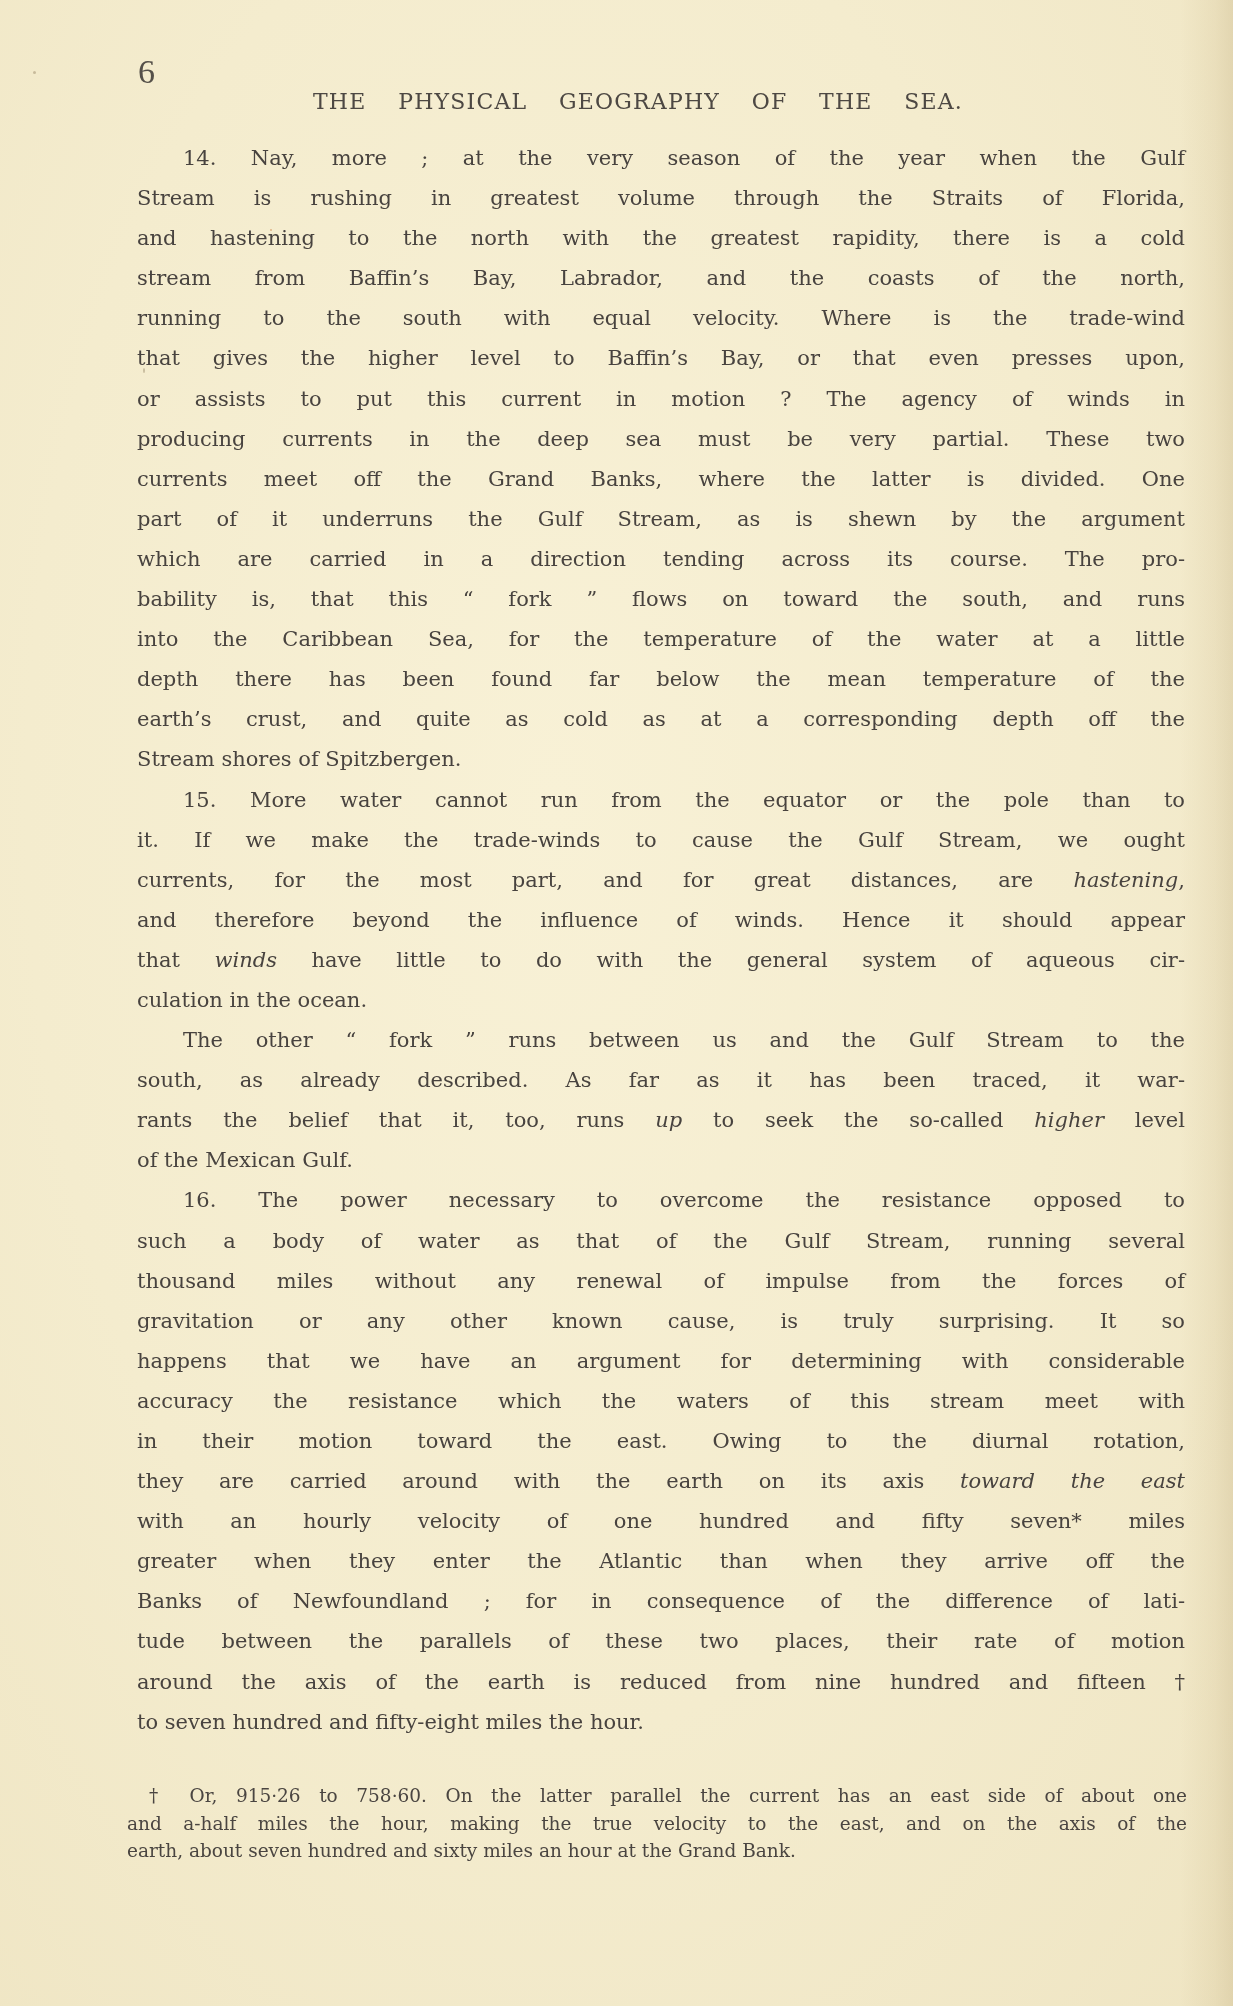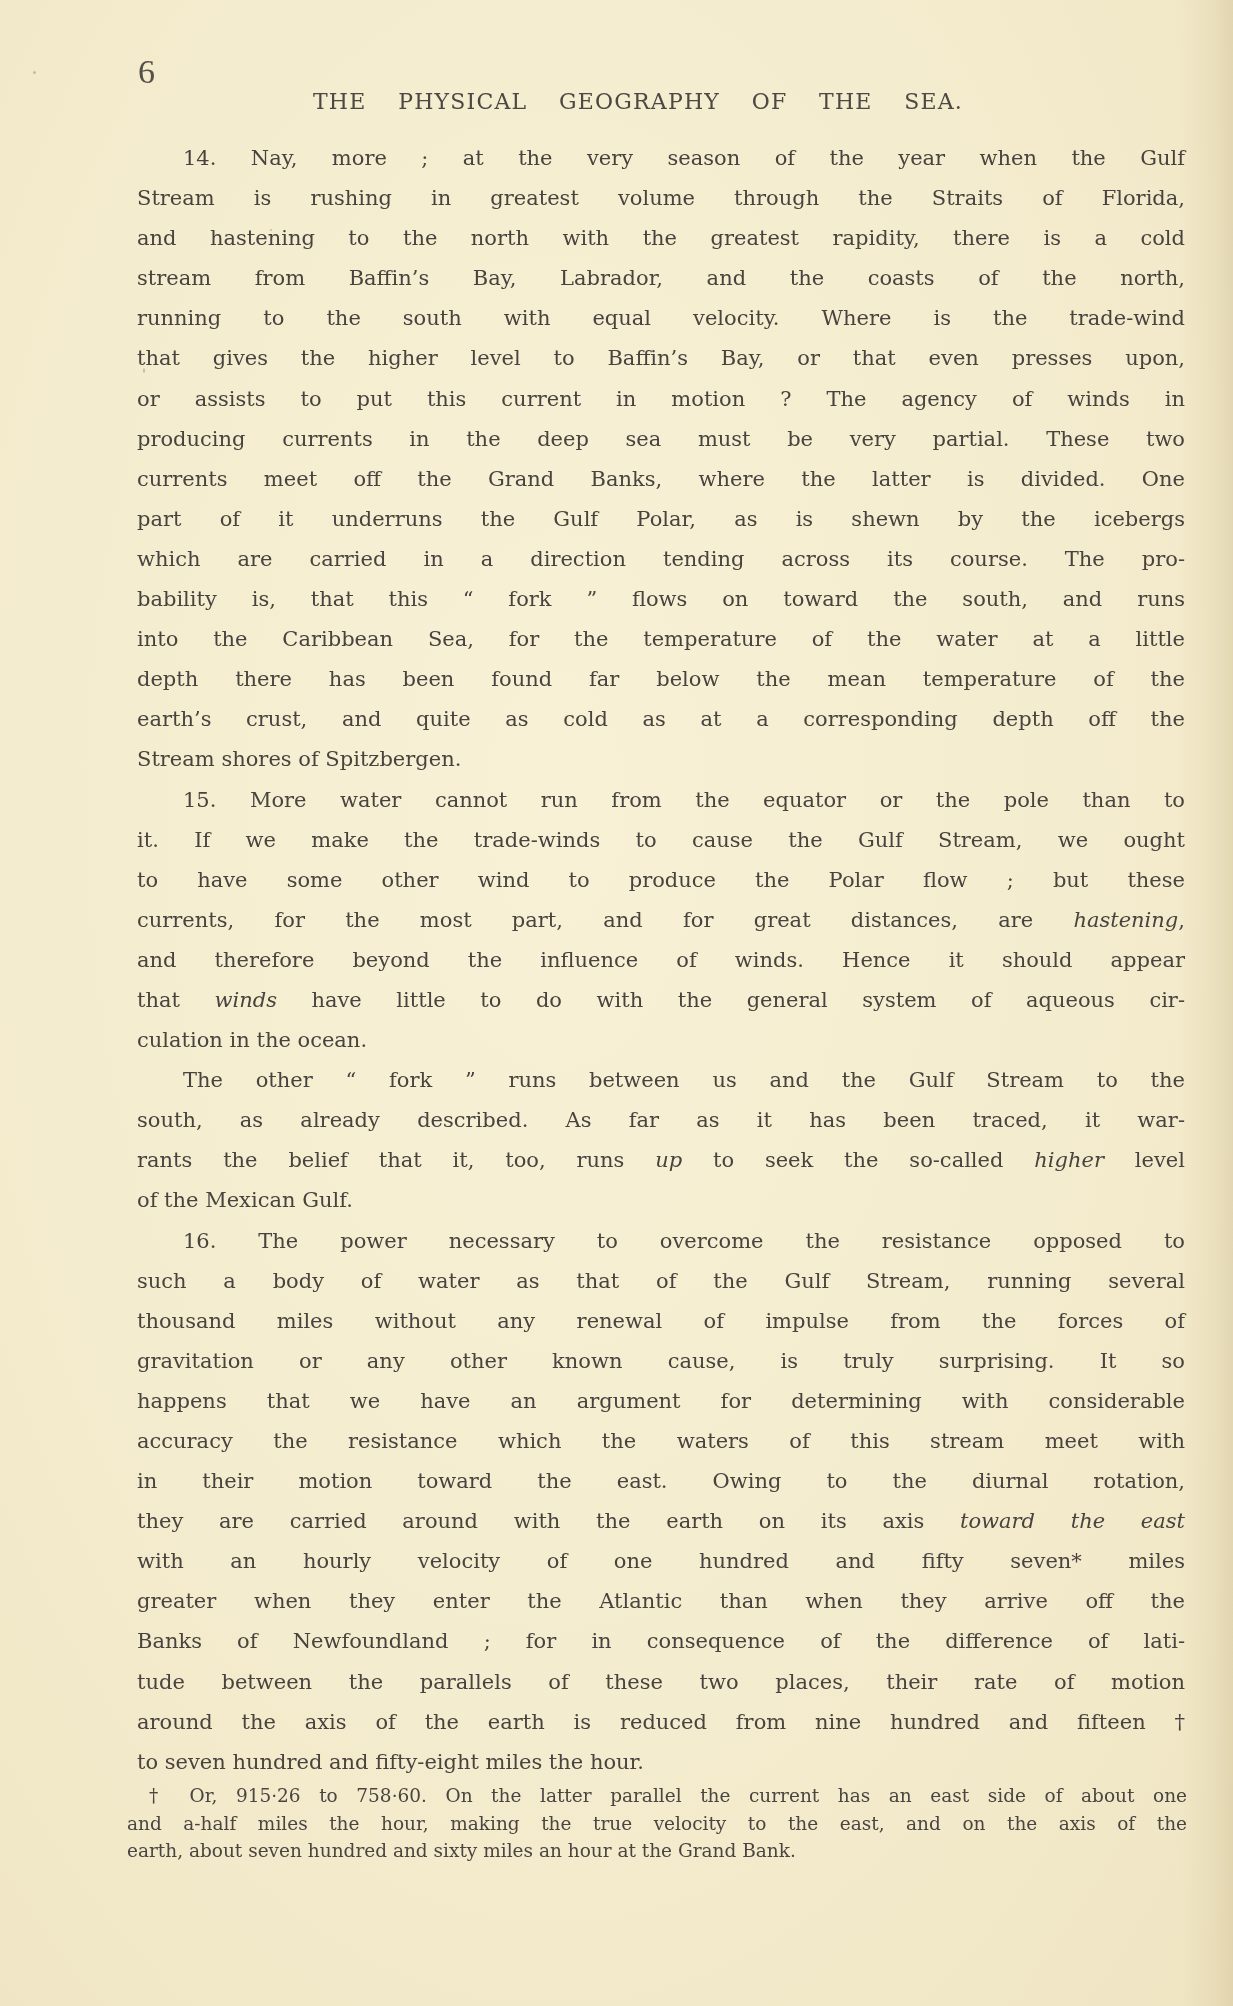--- a/index.html
+++ b/index.html
@@ -110,30 +110,29 @@
   <div class="body-text" id="body-text">
       <span class="line indent"><span>14. Nay, more ; at the very season of the year when the Gulf</span></span>
       <span class="line"><span>Stream is rushing in greatest volume through the Straits of Florida,</span></span>
       <span class="line"><span>and hastening to the north with the greatest rapidity, there is a cold</span></span>
       <span class="line"><span>stream from Baffin’s Bay, Labrador, and the coasts of the north,</span></span>
       <span class="line"><span>running to the south with equal velocity.  Where is the trade-wind</span></span>
       <span class="line"><span>that gives the higher level to Baffin’s Bay, or that even presses upon,</span></span>
       <span class="line"><span>or assists to put this current in motion ?  The agency of winds in</span></span>
       <span class="line"><span>producing currents in the deep sea must be very partial.  These two</span></span>
       <span class="line"><span>currents meet off the Grand Banks, where the latter is divided.  One</span></span>
-      <span class="line"><span>part of it underruns the Gulf Polar, as is shewn by the icebergs</span></span>
+      <span class="line"><span>part of it underruns the Gulf Stream, as is shewn by the argument</span></span>
       <span class="line"><span>which are carried in a direction tending across its course.  The pro-</span></span>
       <span class="line"><span>bability is, that this “ fork ” flows on toward the south, and runs</span></span>
       <span class="line"><span>into the Caribbean Sea, for the temperature of the water at a little</span></span>
       <span class="line"><span>depth there has been found far below the mean temperature of the</span></span>
       <span class="line"><span>earth’s crust, and quite as cold as at a corresponding depth off the</span></span>
       <span class="line last"><span>Stream shores of Spitzbergen.</span></span>
       <span class="line indent"><span>15. More water cannot run from the equator or the pole than to</span></span>
       <span class="line"><span>it.  If we make the trade-winds to cause the Gulf Stream, we ought</span></span>
-      <span class="line"><span>to have some other wind to produce the Polar flow ; but these</span></span>
       <span class="line"><span>currents, for the most part, and for great distances, are </span><i>hastening</i><span>,</span></span>
       <span class="line"><span>and therefore beyond the influence of winds.  Hence it should appear</span></span>
       <span class="line"><span>that </span><i>winds</i><span> have little to do with the general system of aqueous cir-</span></span>
       <span class="line last"><span>culation in the ocean.</span></span>
       <span class="line indent"><span>The other “ fork ” runs between us and the Gulf Stream to the</span></span>
       <span class="line"><span>south, as already described.  As far as it has been traced, it war-</span></span>
       <span class="line"><span>rants the belief that it, too, runs </span><i>up</i><span> to seek the so-called </span><i>higher</i><span> level</span></span>
       <span class="line last"><span>of the Mexican Gulf.</span></span>
       <span class="line indent"><span>16. The power necessary to overcome the resistance opposed to</span></span>
       <span class="line"><span>such a body of water as that of the Gulf Stream, running several</span></span>

